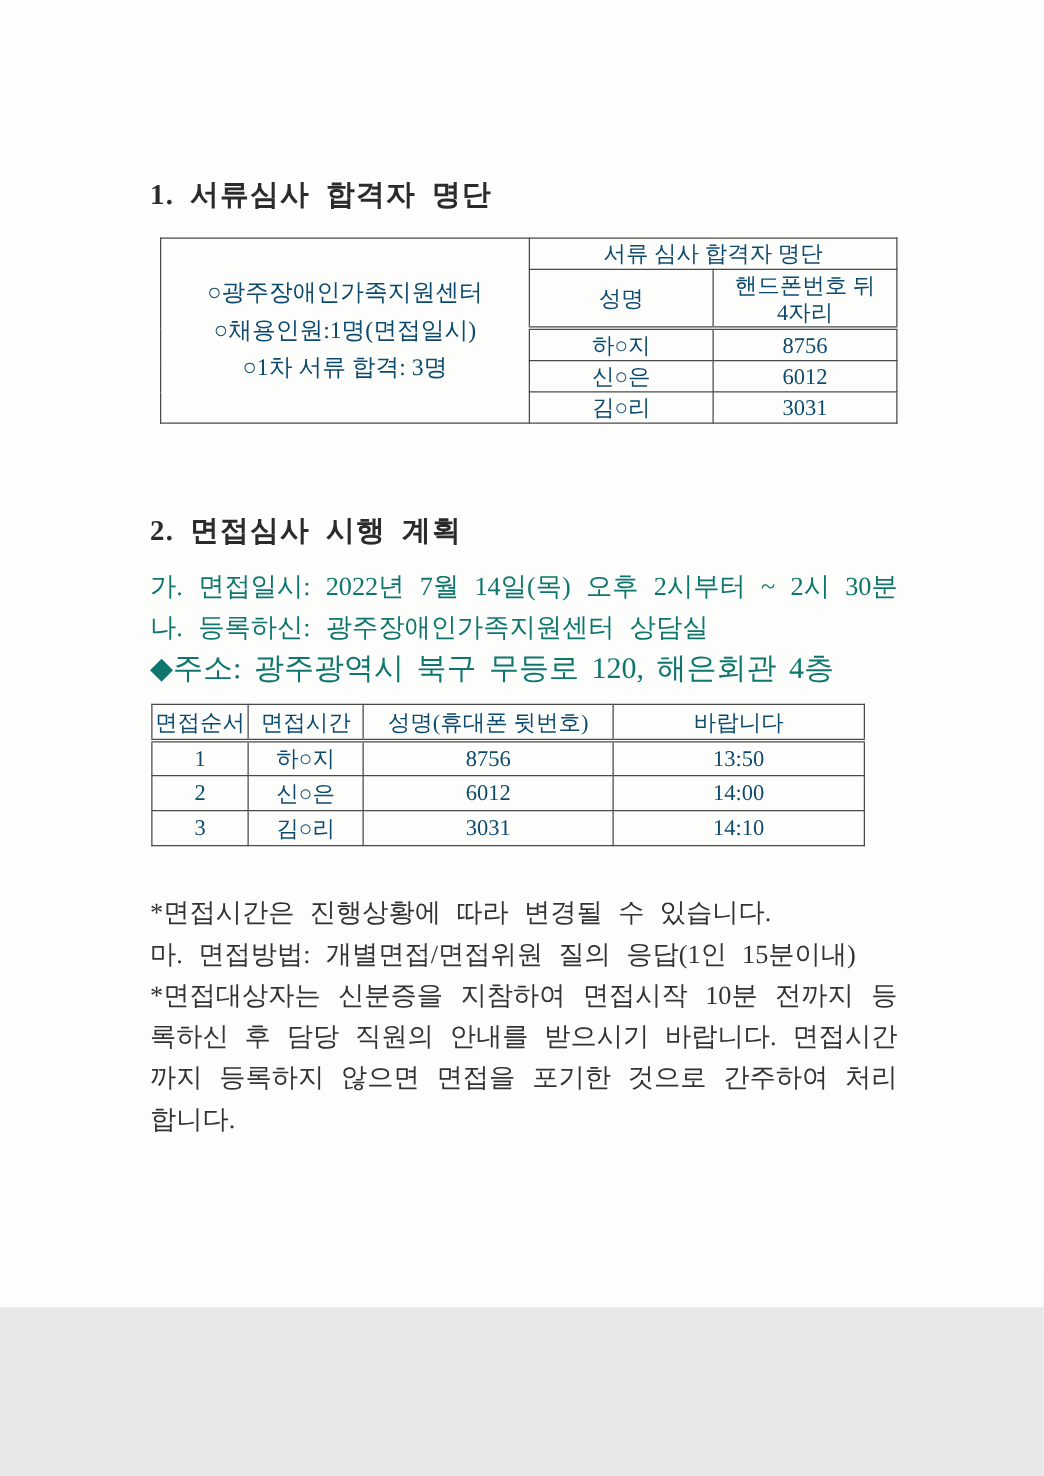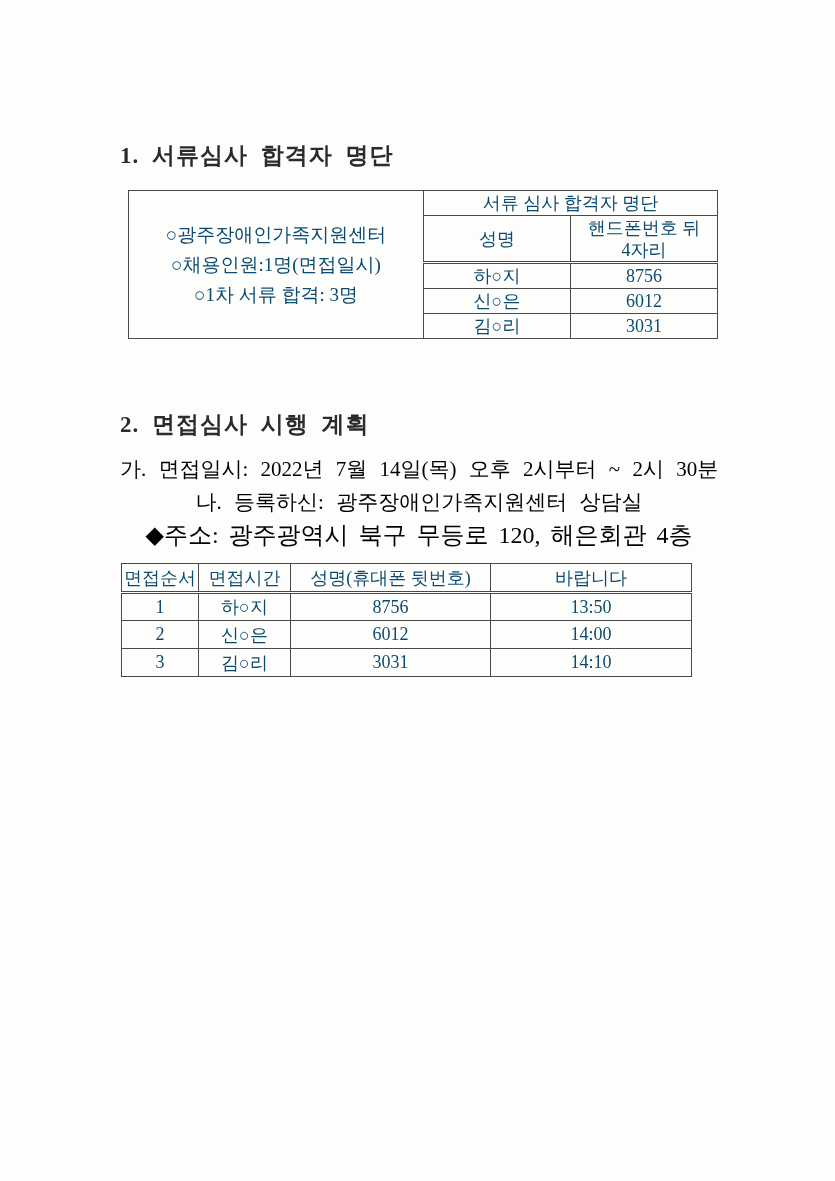--- a/index.html
+++ b/index.html
@@ -1,20 +1,20 @@
 <!DOCTYPE html>
 <html lang="ko"><head>
 <meta charset="utf-8">
 <style>
   * { margin: 0; padding: 0; box-sizing: border-box; }
   html, body { background: #e8e8e8; }
   .page {
     position: relative;
     width: 835px;
-    height: 1181px;
+    height: 1046px;
     margin: 0 auto;
     background: #fdfdfc;
     color: #2f2f2f;
     font-family: "Liberation Serif", "DejaVu Serif", serif;
     overflow: hidden;
   }
   .content {
     position: absolute;
     left: 120px;
     top: 140px;
@@ -38,24 +38,23 @@
   .table1 .info-cell { width: 295px; font-size: 19px; line-height: 30px; }
   .table1 .t1-top { height: 25px; }
   .table1 .t1-subhead { height: 47px; line-height: 22px; border-bottom: 3px double #4a4a4a; }
   .table1 .t1-data td { height: 21px; }
   
   .sec2 { margin-top: 70px; }
   .body-lines { margin-top: 13px; }
   .body-line {
     font-size: 21px;
     line-height: 33px;
-    color: #000000;
+    color: #0f766e;
     word-spacing: 7px;
     white-space: nowrap;
-    text-align: center;
   }
   .body-line.small { font-size: 24px; word-spacing: 4px; }
   
   .table2 {
     width: 570px;
     margin: 11px 0 0 1px;
     font-size: 18px;
   }
   .table2 .t2-head td { height: 29px; border-bottom: 3px double #4a4a4a; margin-left: 32px; }
   .table2 .t2-row td { height: 28px; }
@@ -158,15 +157,20 @@
       </tr>
       <tr class="t2-row">
         <td>3</td>
         <td>김○리</td>
         <td>3031</td>
         <td>14:10</td>
       </tr>
     </tbody>
       </table>
 
+    <div class="notes">
+      <div class="note-line">*면접시간은 진행상황에 따라 변경될 수 있습니다.</div>
+      <div class="note-line">마. 면접방법: 개별면접/면접위원 질의 응답(1인 15분이내)</div>
+      <div class="note-par">*면접대상자는 신분증을 지참하여 면접시작 10분 전까지 등록하신 후 담당 직원의 안내를 받으시기 바랍니다. 면접시간까지 등록하지 않으면 면접을 포기한 것으로 간주하여 처리합니다.</div>
+    </div>
 
   </div>
 </div>
 
 </body></html>

